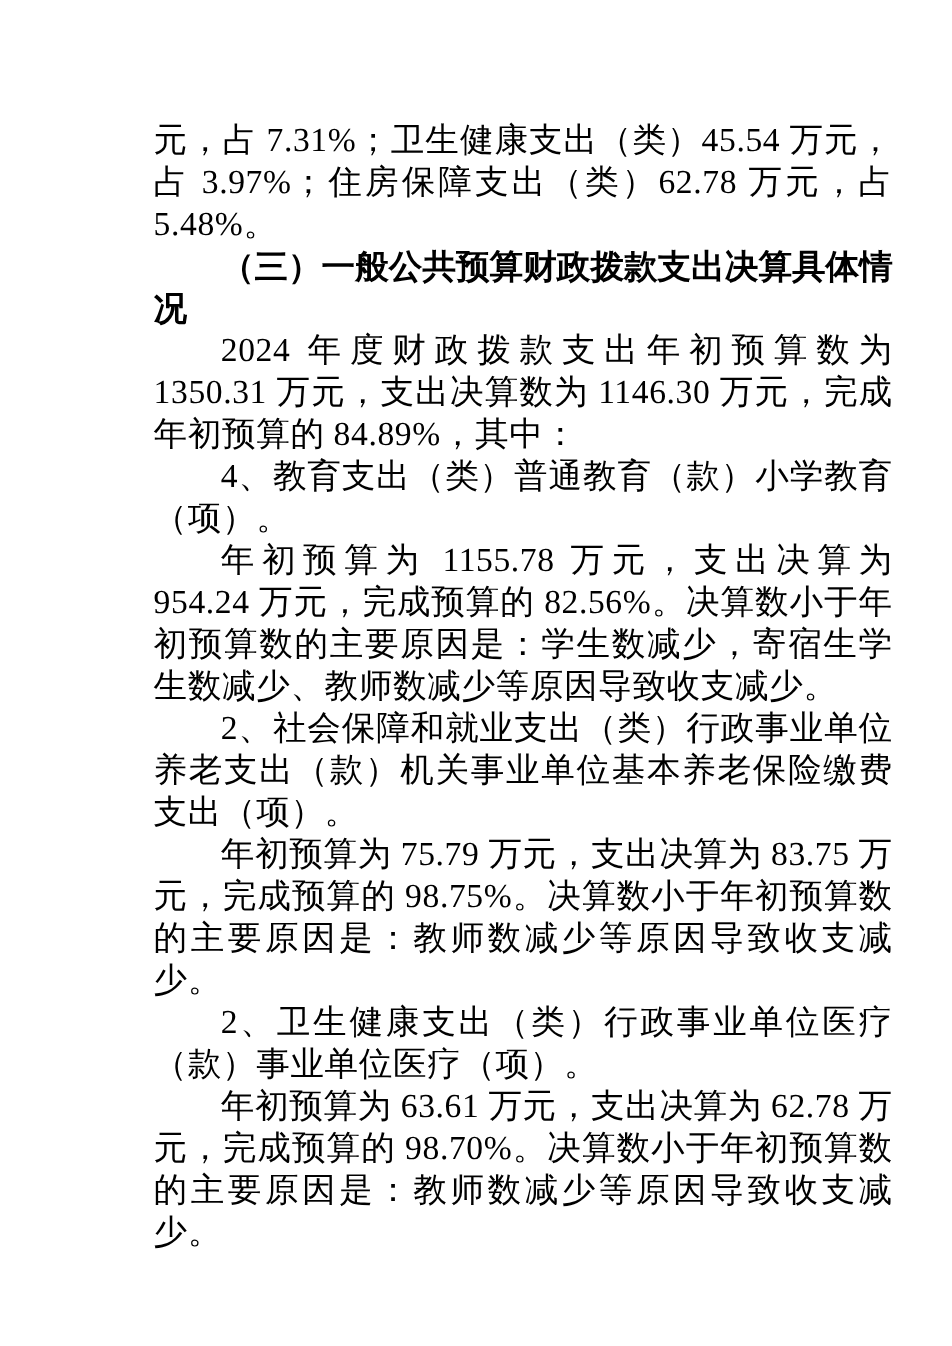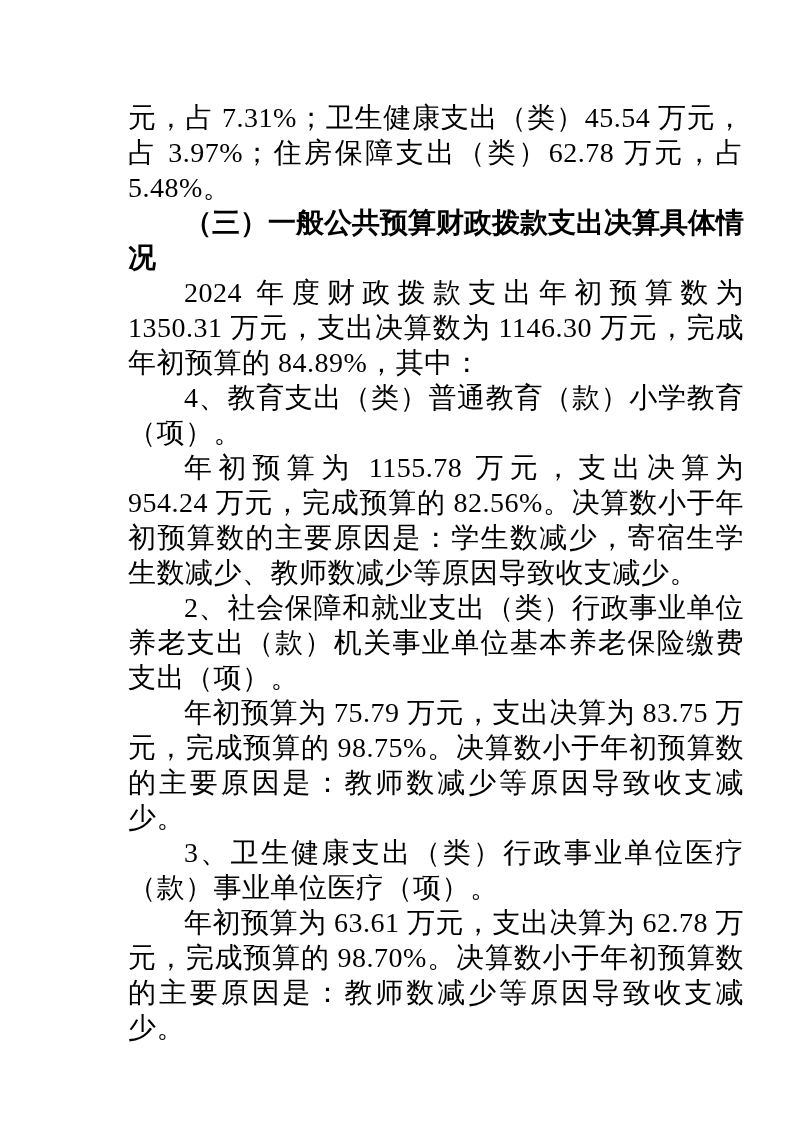--- a/index.html
+++ b/index.html
@@ -46,16 +46,16 @@
 
 <div class="page">
   <div class="content">
       <p class="body">元，占 7.31%；卫生健康支出（类）45.54 万元，占 3.97%；住房保障支出（类）62.78 万元，占 5.48%。</p>
       <p class="heading indent">（三）一般公共预算财政拨款支出决算具体情况</p>
       <p class="body indent">2024 年度财政拨款支出年初预算数为 1350.31 万元，支出决算数为 1146.30 万元，完成年初预算的 84.89%，其中：</p>
       <p class="body indent">4、教育支出（类）普通教育（款）小学教育（项）。</p>
       <p class="body indent">年初预算为 1155.78 万元，支出决算为 954.24 万元，完成预算的 82.56%。决算数小于年初预算数的主要原因是：学生数减少，寄宿生学生数减少、教师数减少等原因导致收支减少。</p>
       <p class="body indent">2、社会保障和就业支出（类）行政事业单位养老支出（款）机关事业单位基本养老保险缴费支出（项）。</p>
       <p class="body indent">年初预算为 75.79 万元，支出决算为 83.75 万元，完成预算的 98.75%。决算数小于年初预算数的主要原因是：教师数减少等原因导致收支减少。</p>
-      <p class="body indent">3、卫生健康支出（类）行政事业单位医疗（款）事业单位医疗（项）。</p>
+      <p class="body indent">2、卫生健康支出（类）行政事业单位医疗（款）事业单位医疗（项）。</p>
       <p class="body indent">年初预算为 63.61 万元，支出决算为 62.78 万元，完成预算的 98.70%。决算数小于年初预算数的主要原因是：教师数减少等原因导致收支减少。</p>
     </div>
 </div>
 
 </body></html>

